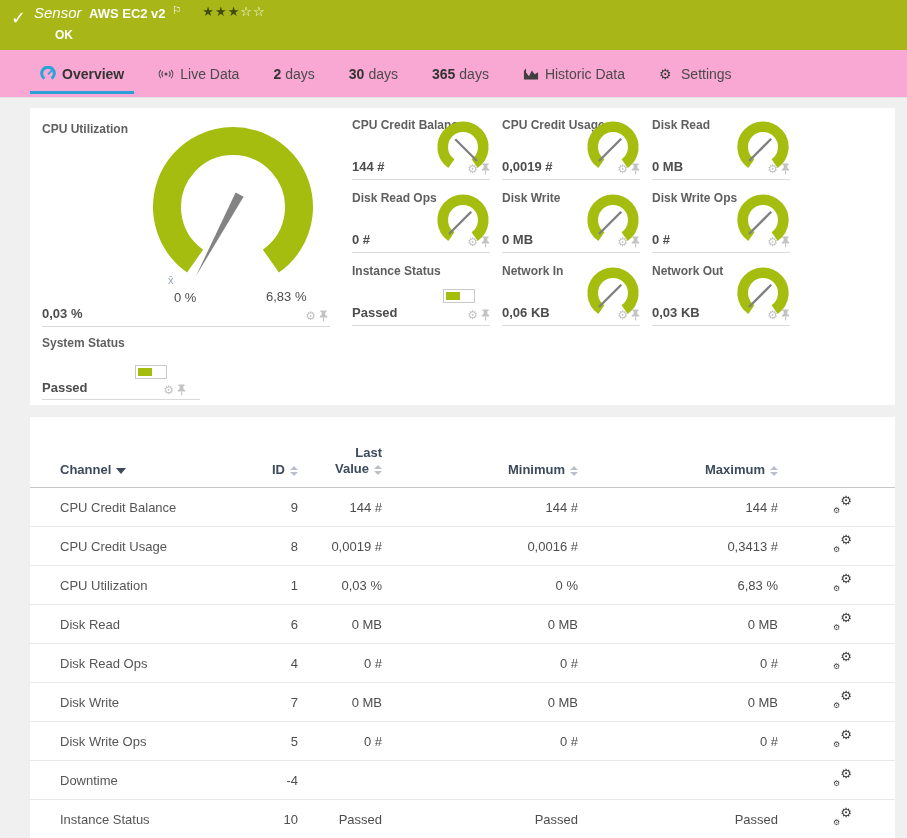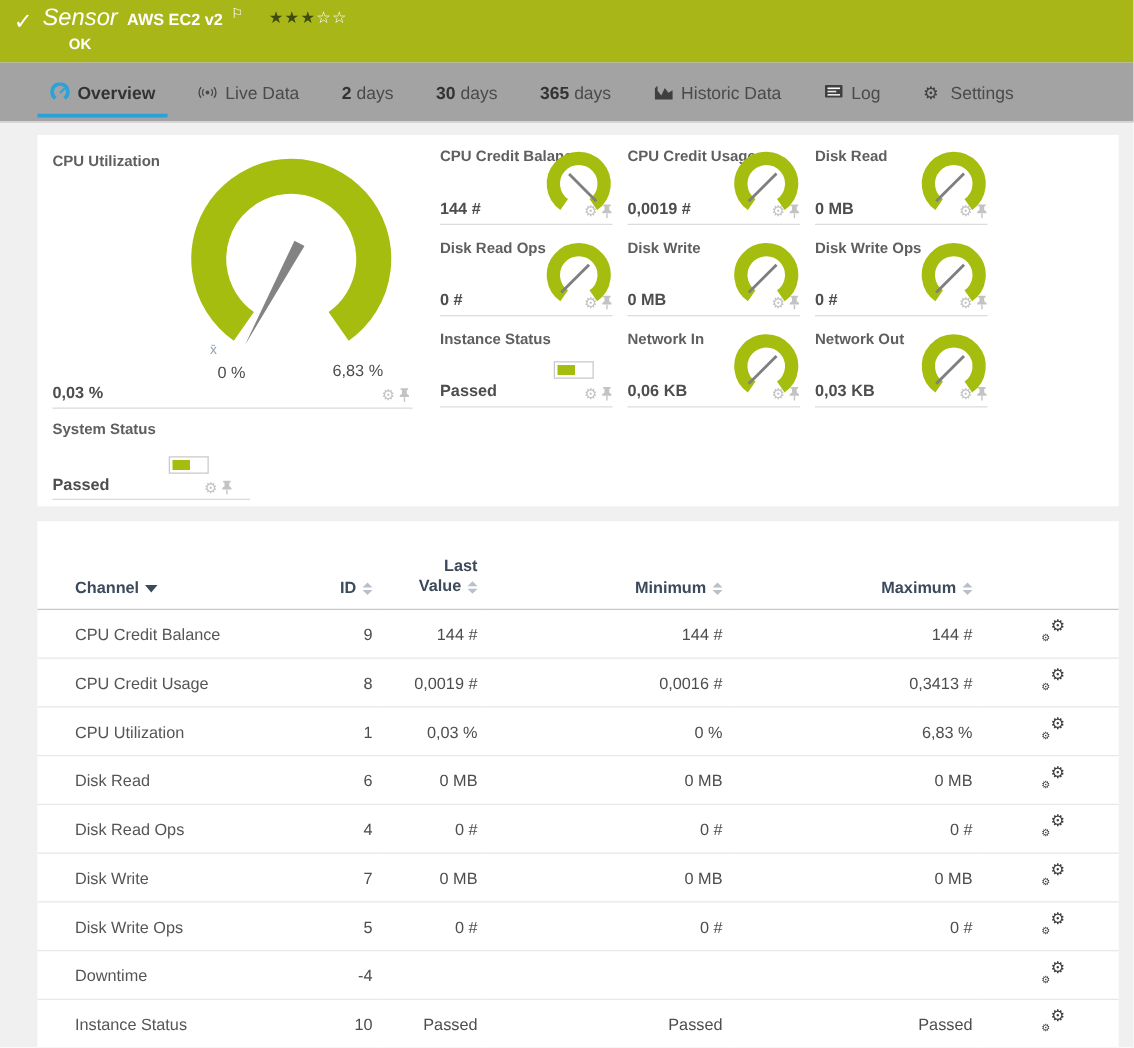--- a/index.html
+++ b/index.html
@@ -9,30 +9,30 @@
   }
   *{box-sizing:border-box;margin:0;padding:0}
   html,body{background:#fff}
   .screen{position:relative;width:907px;height:838px;background:var(--page-bg);
     font-family:"Liberation Sans","DejaVu Sans",sans-serif;overflow:hidden}
 
   
   .topbar{position:absolute;left:0;top:0;width:907px;height:50px;background:var(--brand-green);color:#fff}
   .check{position:absolute;left:11px;top:7px;font-size:18px;font-weight:bold}
   .title-line{position:absolute;left:34px;top:4px;white-space:nowrap}
-  .sensor-word{font-style:italic;font-size:19px}
+  .sensor-word{font-style:italic;font-size:15px}
   .sensor-name{font-weight:bold;font-size:13px;margin-left:3px}
   .flag{font-size:11px;vertical-align:top;margin-left:2px}
   .stars{margin-left:16px;font-size:13px;letter-spacing:1px;vertical-align:2px}
   .star-filled{color:#3f4a10}
   .star-empty{color:#fff}
   .status-text{position:absolute;left:55px;top:28px;font-size:12px;font-weight:bold}
 
   
-  .tabstrip{position:absolute;left:0;top:50px;width:907px;height:48px;background:#a3a3a3;
+  .tabstrip{position:absolute;left:0;top:50px;width:907px;height:48px;background:#f9a8d4;
     border-bottom:1px solid #e3e3e3;display:flex;align-items:stretch;padding:0 20px 0 30px}
   .tab{display:flex;align-items:center;justify-content:center;gap:6px;font-size:14px;color:#4a4a4a;
     padding:0 10px;cursor:pointer;position:relative;margin-right:14px}
   .tab b{font-weight:bold;color:#333;margin-right:-2px}
   .tab.active{font-weight:bold;color:#333}
   .tab.active::after{content:"";position:absolute;left:0;right:0;bottom:3px;height:3px;background:var(--accent-blue)}
   .tab .ticon{display:inline-flex;width:16px;height:16px}
   .tab .gear-glyph{font-size:14px;color:#3f3f3f;line-height:16px}
 
   
@@ -152,31 +152,20 @@
         <b>365</b>
         <span>days</span>
       </div>
       <div class="tab">
         <span class="ticon">
           <svg width="17" height="15" viewBox="0 0 17 15">
             <path d="M1 14 L1 4.5 L3.2 2.2 L3.2 6.5 L6.4 10.5 L9.4 4.2 L12.4 8.2 L16 6.2 L16 14 Z" fill="#3f3f3f"></path>
           </svg>
         </span>
         <span>Historic Data</span>
-      </div>
-      <div class="tab">
-        <span class="ticon">
-          <svg width="16" height="14" viewBox="0 0 16 14">
-            <rect x="1" y="2" width="14" height="10" rx="1" fill="#3f3f3f"></rect>
-            <rect x="3" y="4" width="10" height="1.3" fill="#fff"></rect>
-            <rect x="3" y="6.6" width="7" height="1.3" fill="#e8e8e8"></rect>
-            <rect x="3" y="9.2" width="10" height="1.3" fill="#e8e8e8"></rect>
-          </svg>
-        </span>
-        <span>Log</span>
       </div>
       <div class="tab">
         <span class="ticon">
           <span class="gear-glyph">⚙</span>
         </span>
         <span>Settings</span>
       </div>
     </nav>
 
   <section class="card gauges-card">

